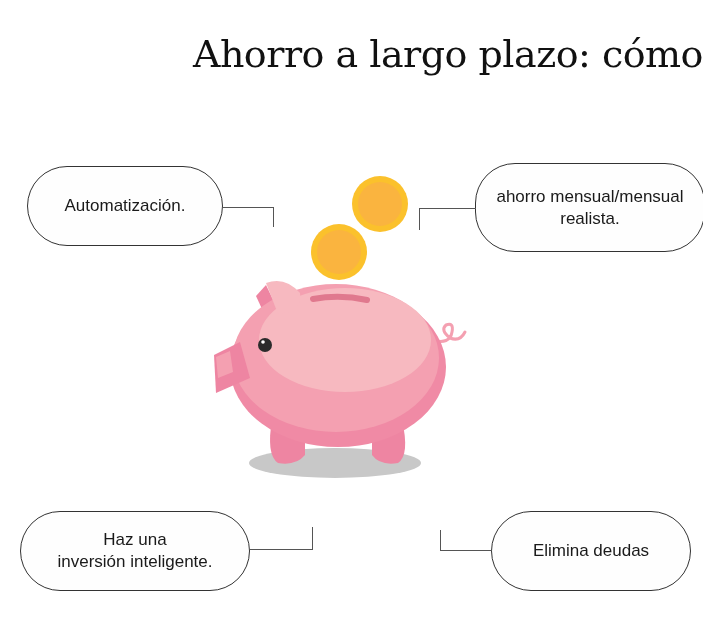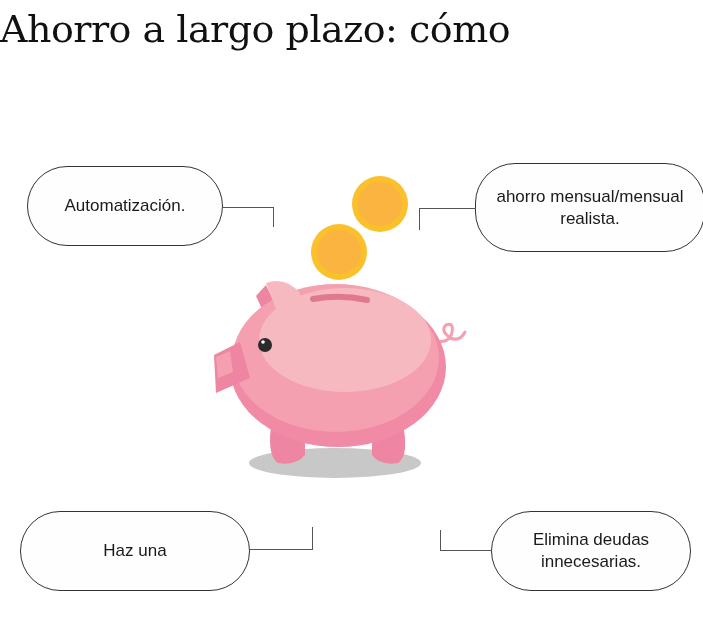--- a/index.html
+++ b/index.html
@@ -1,18 +1,18 @@
 <!DOCTYPE html>
 <html><head>
 <meta charset="utf-8">
 <style>
   html, body { margin: 0; padding: 0; background: #ffffff; }
   body { width: 703px; height: 620px; position: relative; overflow: hidden; }
   .title {
-    position: absolute; left: 0; top: 5px; width: 703px; text-align: left;
+    position: absolute; left: 0; top: 30px; width: 703px; text-align: right;
     font-family: "DejaVu Serif", serif; font-size: 38px; line-height: 48px;
     color: #111111; font-weight: normal; letter-spacing: -0.5px;
   }
   .pill {
     position: absolute; border: 1.3px solid #333333; border-radius: 40px;
     background: #fefefe; display: flex; align-items: center; justify-content: center;
     text-align: center; font-family: "Liberation Sans", sans-serif; font-size: 17px;
     line-height: 22px; color: #1a1a1a; box-sizing: border-box;
   }
   .connector { position: absolute; border-color: #555555; border-style: solid; border-width: 0; }
@@ -71,23 +71,23 @@
   <div>
     <div>ahorro mensual/mensual</div>
     <div>realista.</div>
   </div>
 </div>
 <div class="connector" style="left:419px; top:208px; width:56px; height:21px; border-top-width:1px; border-left-width:1px;"></div>
 
 <div class="pill" style="left:20px; top:511px; width:230px; height:80px;">
   <div>
     <div>Haz una</div>
+    <div>inversión inteligente.</div>
   </div>
 </div>
 <div class="connector" style="left:250px; top:527px; width:62px; height:22px; border-bottom-width:1px; border-right-width:1px;"></div>
 
 <div class="pill" style="left:491px; top:511px; width:200px; height:80px;">
   <div>
     <div>Elimina deudas</div>
-    <div>innecesarias.</div>
   </div>
 </div>
 <div class="connector" style="left:440px; top:530px; width:51px; height:20px; border-bottom-width:1px; border-left-width:1px;"></div>
 
 </body></html>

